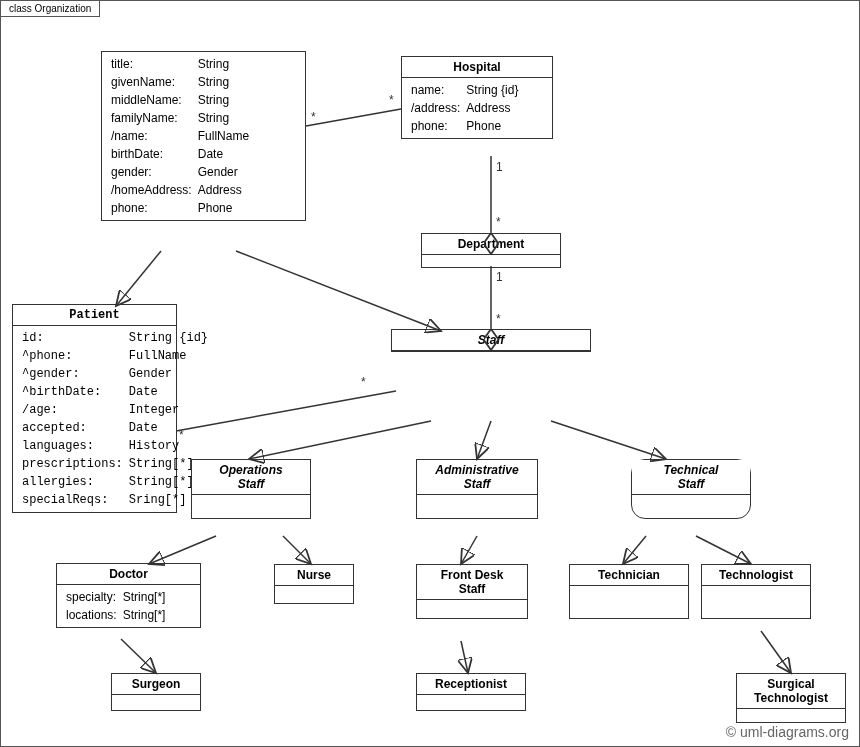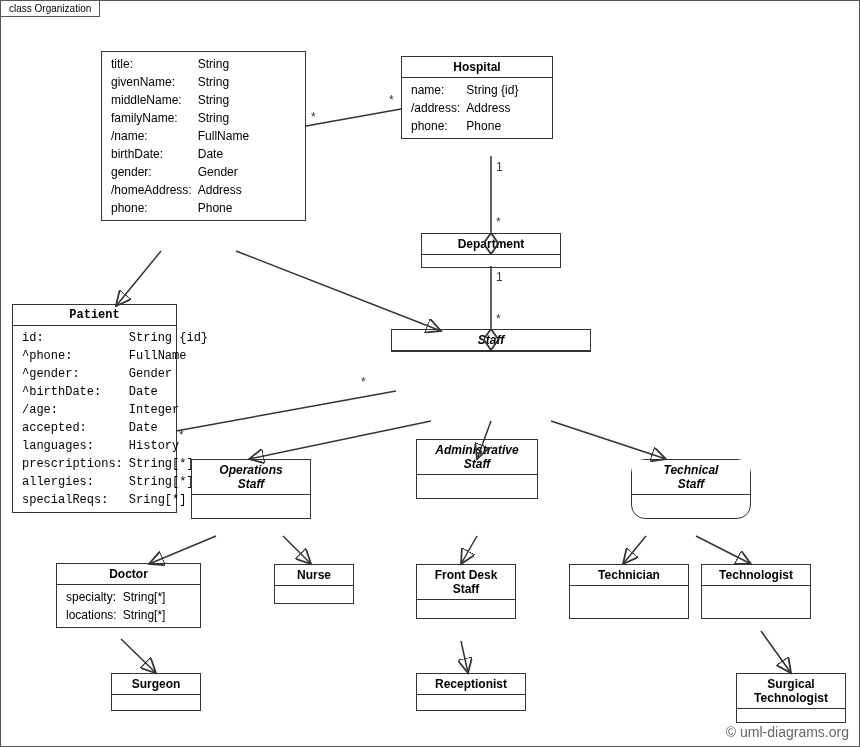--- a/index.html
+++ b/index.html
@@ -263,21 +263,21 @@
       </tbody>
         </table>
     </div>
   </div>
 
   <div class="uml-box" style="left:190px; top:458px; width:120px; min-height:60px;">
     <div class="box-title italic">Operations<br>Staff</div>
     <div class="box-body" style="min-height:8px;"></div>
   </div>
 
-  <div class="uml-box" style="left:415px; top:438px; width:122px; min-height:60px;">
+  <div class="uml-box" style="left:415px; top:458px; width:122px; min-height:60px;">
     <div class="box-title italic">Administrative<br>Staff</div>
     <div class="box-body" style="min-height:8px;"></div>
   </div>
 
   <div class="uml-box" style="left:630px; top:458px; width:120px; min-height:60px;border-radius:14px;">
     <div class="box-title italic">Technical<br>Staff</div>
     <div class="box-body" style="min-height:8px;"></div>
   </div>
 
   <div class="uml-box" style="left:55px; top:562px; width:145px;">
@@ -296,21 +296,21 @@
       </tbody>
         </table>
     </div>
   </div>
 
   <div class="uml-box" style="left:273px; top:563px; width:80px; min-height:40px;">
     <div class="box-title">Nurse</div>
     <div class="box-body" style="min-height:15px;"></div>
   </div>
 
-  <div class="uml-box" style="left:415px; top:563px; width:100px; min-height:55px;">
+  <div class="uml-box" style="left:415px; top:563px; width:112px; min-height:55px;">
     <div class="box-title">Front Desk<br>Staff</div>
     <div class="box-body" style="min-height:10px;"></div>
   </div>
 
   <div class="uml-box" style="left:568px; top:563px; width:120px; min-height:55px;">
     <div class="box-title">Technician</div>
     <div class="box-body" style="min-height:20px;"></div>
   </div>
 
   <div class="uml-box" style="left:700px; top:563px; width:110px; min-height:55px;">

